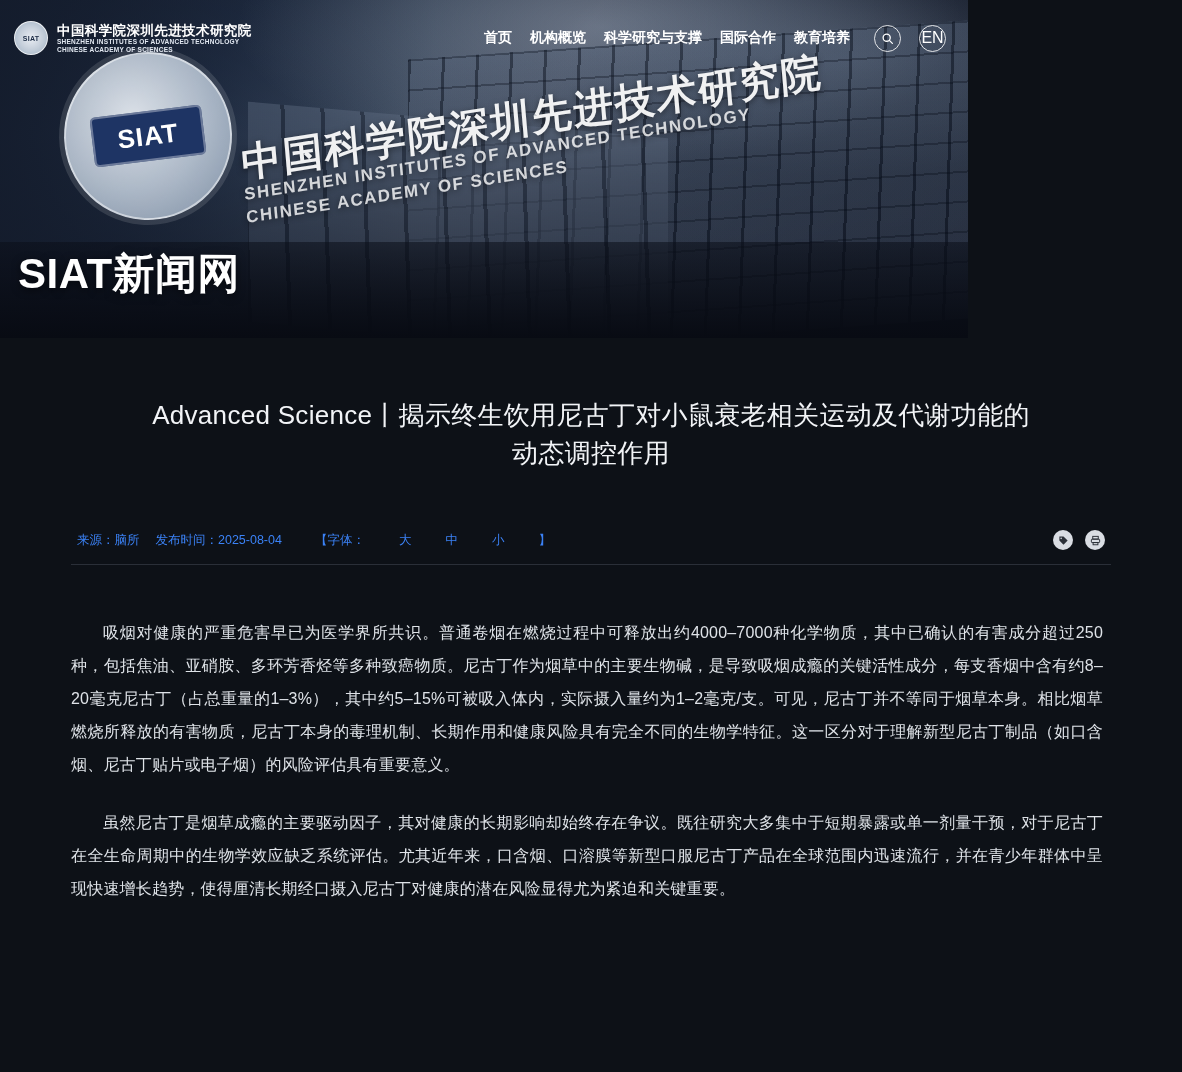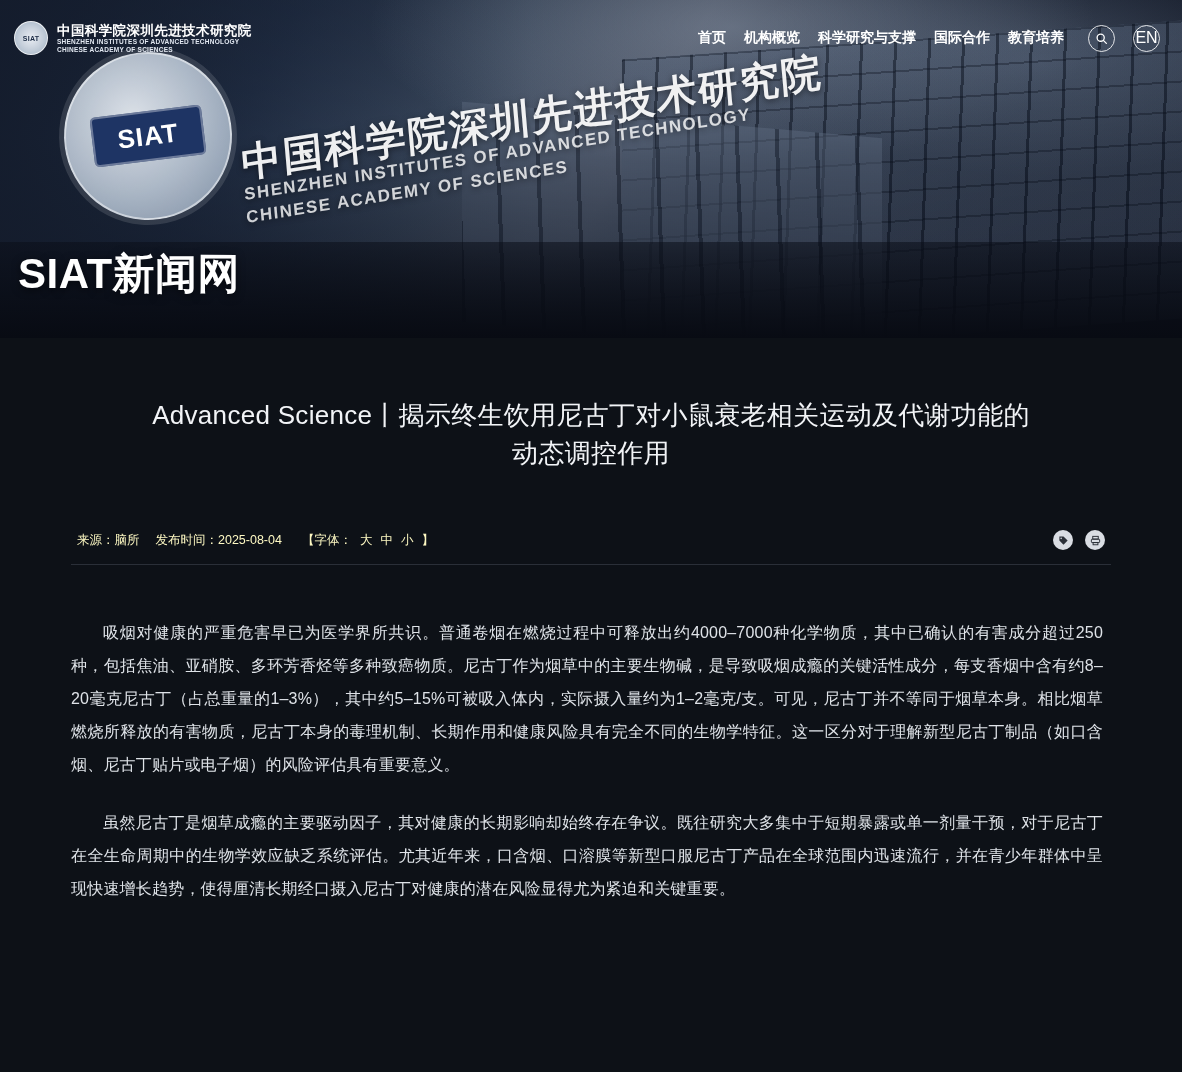--- a/index.html
+++ b/index.html
@@ -11,21 +11,21 @@
   }
   body {
     width: 1182px;
     min-height: 1072px;
     overflow: hidden;
   }
 
   
   .hero {
     position: relative;
-    width: 1182px;
+    width: 968px;
     height: 338px;
     overflow: hidden;
     background:
       linear-gradient(to bottom, rgba(8,12,22,0.35) 0%, rgba(8,12,22,0.15) 40%, rgba(8,12,22,0.75) 100%),
       linear-gradient(120deg, #1b2940 0%, #2d3f5c 22%, #4a5b72 38%, #6b7486 52%, #3d4a5e 68%, #222c3e 100%);
   }
   
   .hero::before {
     content: "";
     position: absolute;
@@ -214,28 +214,28 @@
     letter-spacing: .3px;
   }
   .meta-row {
     display: flex;
     align-items: center;
     margin-top: 58px;
     padding: 0 6px 14px 6px;
     border-bottom: 1px solid #2a2f38;
   }
   .meta-left {
-    color: #fef9c3;
+    color: #3b82f6;
     font-size: 12.5px;
     display: flex;
     align-items: center;
     gap: 16px;
     white-space: nowrap;
   }
-  .meta-font span { margin: 0 4px; cursor: pointer; text-align: right; }
+  .meta-font span { margin: 0 17px; cursor: pointer; text-align: right; }
   .meta-right {
     margin-left: auto;
     display: flex;
     align-items: center;
     gap: 12px;
   }
   .share-icon {
     width: 20px; height: 20px;
     border-radius: 50%;
     background: #d9dde3;

